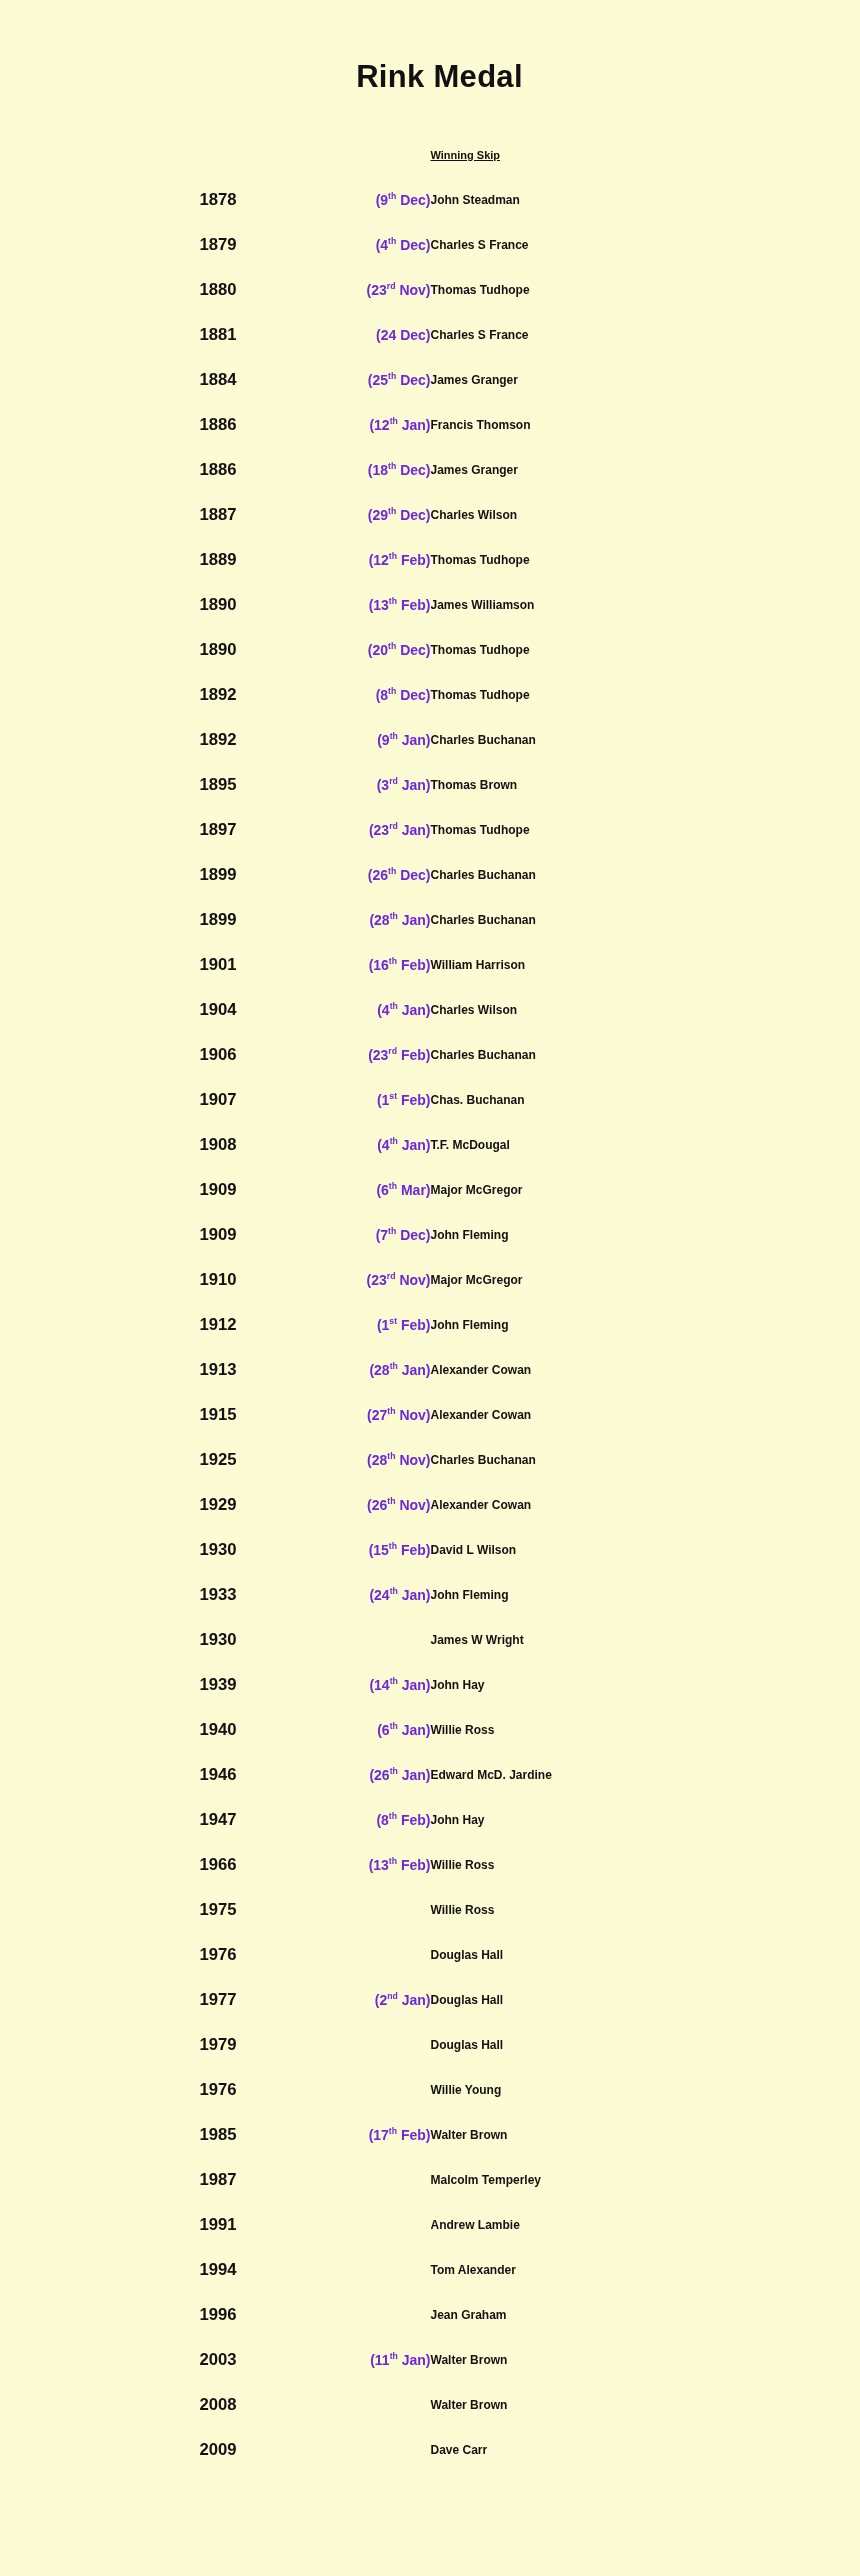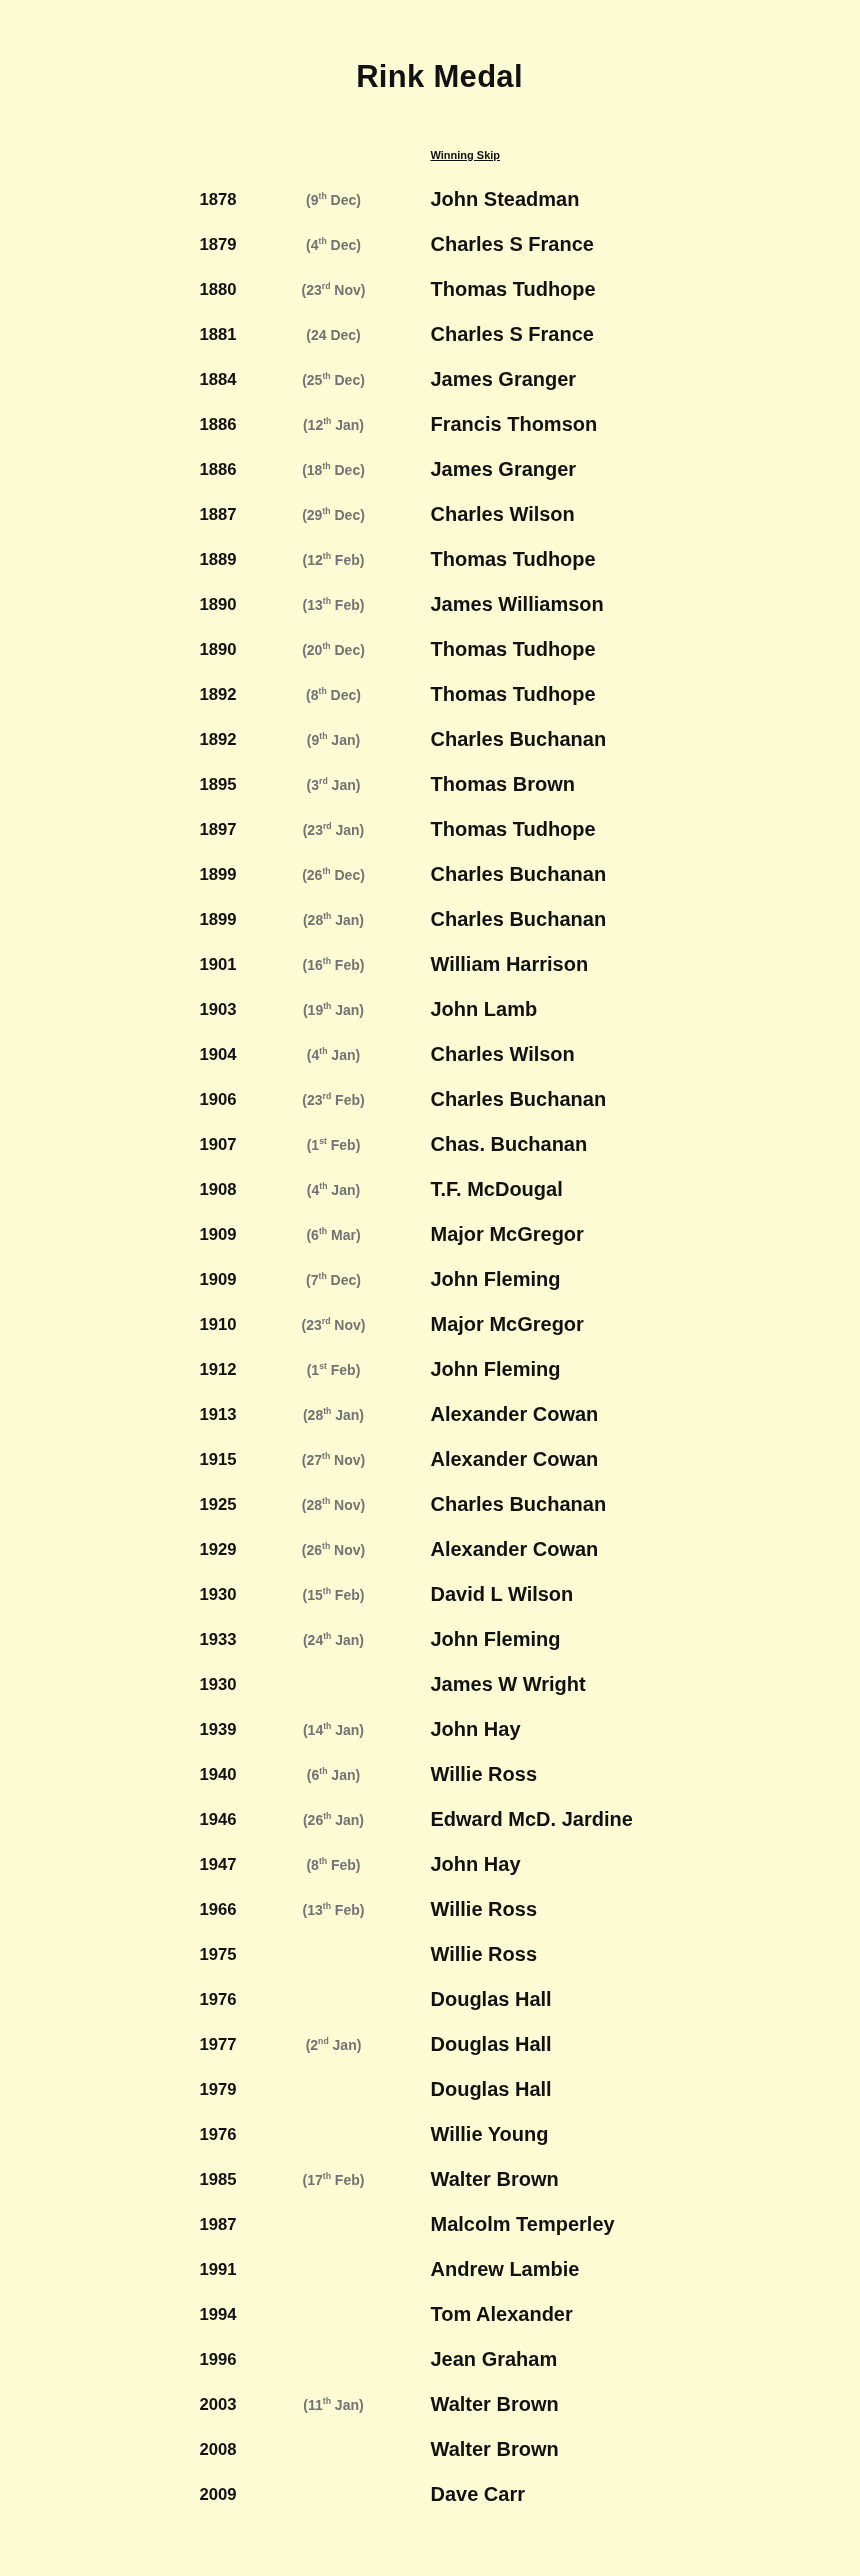--- a/index.html
+++ b/index.html
@@ -39,30 +39,30 @@
   .col-year {
     width: 162px;
     text-align: right;
     padding-right: 14px;
     font-size: 16.7px;
     font-weight: bold;
     color: #111;
   }
   .col-date {
     width: 194px;
-    text-align: center;
+    text-align: right;
     padding-left: 5.4px;
     font-size: 14px;
     font-weight: bold;
-    color: #737373;
+    color: #6d28d9;
   }
   .col-skip {
     text-align: left;
     padding-left: 189px;
-    font-size: 20px;
+    font-size: 12px;
     font-weight: bold;
     color: #111;
   }
   tr.record-row td {
     height: 45px;
   }
   .header-row th {
     height: 44px;
     padding-bottom: 3.2px;
   }
@@ -179,25 +179,20 @@
           <td class="col-year">1899</td>
           <td class="col-date">(28<sup>th</sup> Jan)</td>
           <td class="col-skip">Charles Buchanan</td>
         </tr>
         <tr class="record-row">
           <td class="col-year">1901</td>
           <td class="col-date">(16<sup>th</sup> Feb)</td>
           <td class="col-skip">William Harrison</td>
         </tr>
         <tr class="record-row">
-          <td class="col-year">1903</td>
-          <td class="col-date">(19<sup>th</sup> Jan)</td>
-          <td class="col-skip">John Lamb</td>
-        </tr>
-        <tr class="record-row">
           <td class="col-year">1904</td>
           <td class="col-date">(4<sup>th</sup> Jan)</td>
           <td class="col-skip">Charles Wilson</td>
         </tr>
         <tr class="record-row">
           <td class="col-year">1906</td>
           <td class="col-date">(23<sup>rd</sup> Feb)</td>
           <td class="col-skip">Charles Buchanan</td>
         </tr>
         <tr class="record-row">

